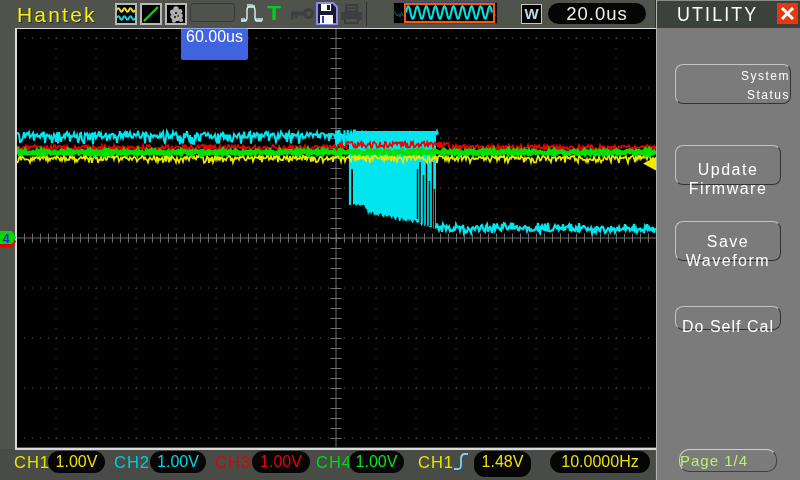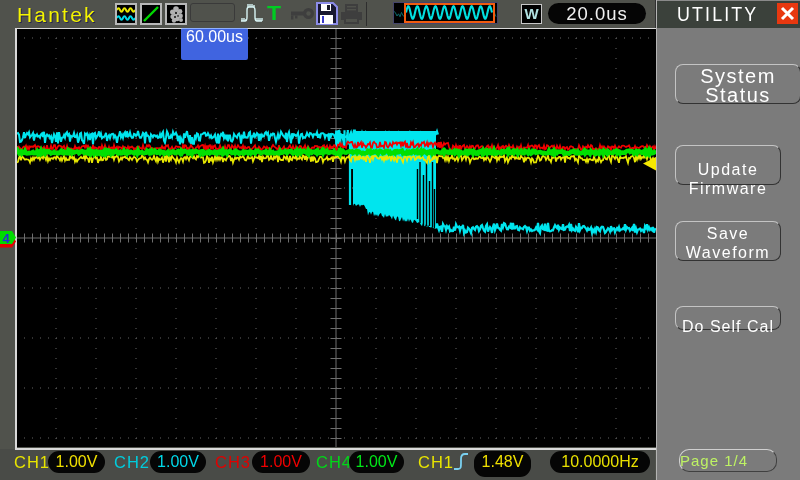--- a/index.html
+++ b/index.html
@@ -137,23 +137,23 @@
 <div class="abs" style="left:521px;top:4px;width:21px;height:20px;background:#000;border:1.5px solid #c8c8c8;color:#b0e0e0;font-weight:bold;font-size:15px;text-align:center;line-height:17px">W</div>
 <div class="abs" style="left:548px;top:3px;width:98px;height:21px;background:#050505;border-radius:11px;color:#f0f0f0;font-size:18.5px;text-align:center;line-height:21px;letter-spacing:1px">20.0us</div>
 
 <div class="abs" style="left:677px;top:1.5px;width:110px;font-size:21px;color:#fff;letter-spacing:2.5px;transform:scaleX(0.85);transform-origin:left">UTILITY</div>
 <div class="abs" style="left:777px;top:3px;width:21px;height:21px;background:#e83810">
  <svg width="21" height="21" viewBox="0 0 21 21">
       <path d="M5 5L16 16M16 5L5 16" stroke="#fff" stroke-width="3"></path>
     </svg>
 </div>
 
-<div class="abs" style="left:675px;top:64px;width:126px;height:40px;border-radius:8px;border:1px solid;border-color:#c4c4c4 #333 #333 #c4c4c4;color:#fff;font-size:20px;letter-spacing:1.5px;text-align:center;line-height:19px;padding-top:2px">System<br>Status</div>
+<div class="abs" style="left:675px;top:64px;width:116px;height:40px;border-radius:8px;border:1px solid;border-color:#c4c4c4 #333 #333 #c4c4c4;color:#fff;font-size:12px;letter-spacing:1.5px;text-align:right;line-height:19px;padding-top:2px">System<br>Status</div>
 <div class="abs" style="left:675px;top:145px;width:106px;height:40px;border-radius:8px;border:1px solid;border-color:#c4c4c4 #333 #333 #c4c4c4;color:#fff;font-size:16px;letter-spacing:1.5px;text-align:center;line-height:19px;padding-top:14px">Update<br>Firmware</div>
-<div class="abs" style="left:675px;top:221px;width:106px;height:40px;border-radius:8px;border:1px solid;border-color:#c4c4c4 #333 #333 #c4c4c4;color:#fff;font-size:16px;letter-spacing:1.5px;text-align:center;line-height:19px;padding-top:2px">Save<br>Waveform</div>
+<div class="abs" style="left:675px;top:221px;width:106px;height:40px;border-radius:8px;border:1px solid;border-color:#c4c4c4 #333 #333 #c4c4c4;color:#fff;font-size:16px;letter-spacing:1.5px;text-align:center;line-height:19px;padding-top:10px">Save<br>Waveform</div>
 <div class="abs" style="left:675px;top:306px;width:106px;height:24px;border-radius:8px;border:1px solid;border-color:#c4c4c4 #333 #333 #c4c4c4;color:#fff;font-size:16px;letter-spacing:1px;text-align:center;line-height:39px">Do Self Cal</div>
 <div class="abs" style="left:679px;top:449px;width:98px;height:23px;border-radius:10px;border:1px solid;border-color:#d0d0d0 #404040 #404040 #d0d0d0;color:#bef264;font-size:15px;letter-spacing:1px;text-align:left;line-height:21px">Page 1/4</div>
 
 <div class="abs" style="left:14px;top:453px;font-size:16.5px;color:#e8e400;letter-spacing:1px">CH1</div>
 <div class="abs" style="left:48px;top:451px;width:57px;height:22px;background:#050505;border-radius:11px;color:#f0e000;font-size:16px;text-align:center;line-height:22px">1.00V</div>
 <div class="abs" style="left:114px;top:453px;font-size:16.5px;color:#00ccdd;letter-spacing:1px">CH2</div>
 <div class="abs" style="left:150px;top:451px;width:56px;height:22px;background:#050505;border-radius:11px;color:#00d8e8;font-size:16px;text-align:center;line-height:22px">1.00V</div>
 <div class="abs" style="left:215px;top:453px;font-size:16.5px;color:#e00000;letter-spacing:1px">CH3</div>
 <div class="abs" style="left:252px;top:451px;width:58px;height:22px;background:#050505;border-radius:11px;color:#f00000;font-size:16px;text-align:center;line-height:22px">1.00V</div>
 <div class="abs" style="left:316px;top:453px;font-size:16.5px;color:#00d818;letter-spacing:1px">CH4</div>

